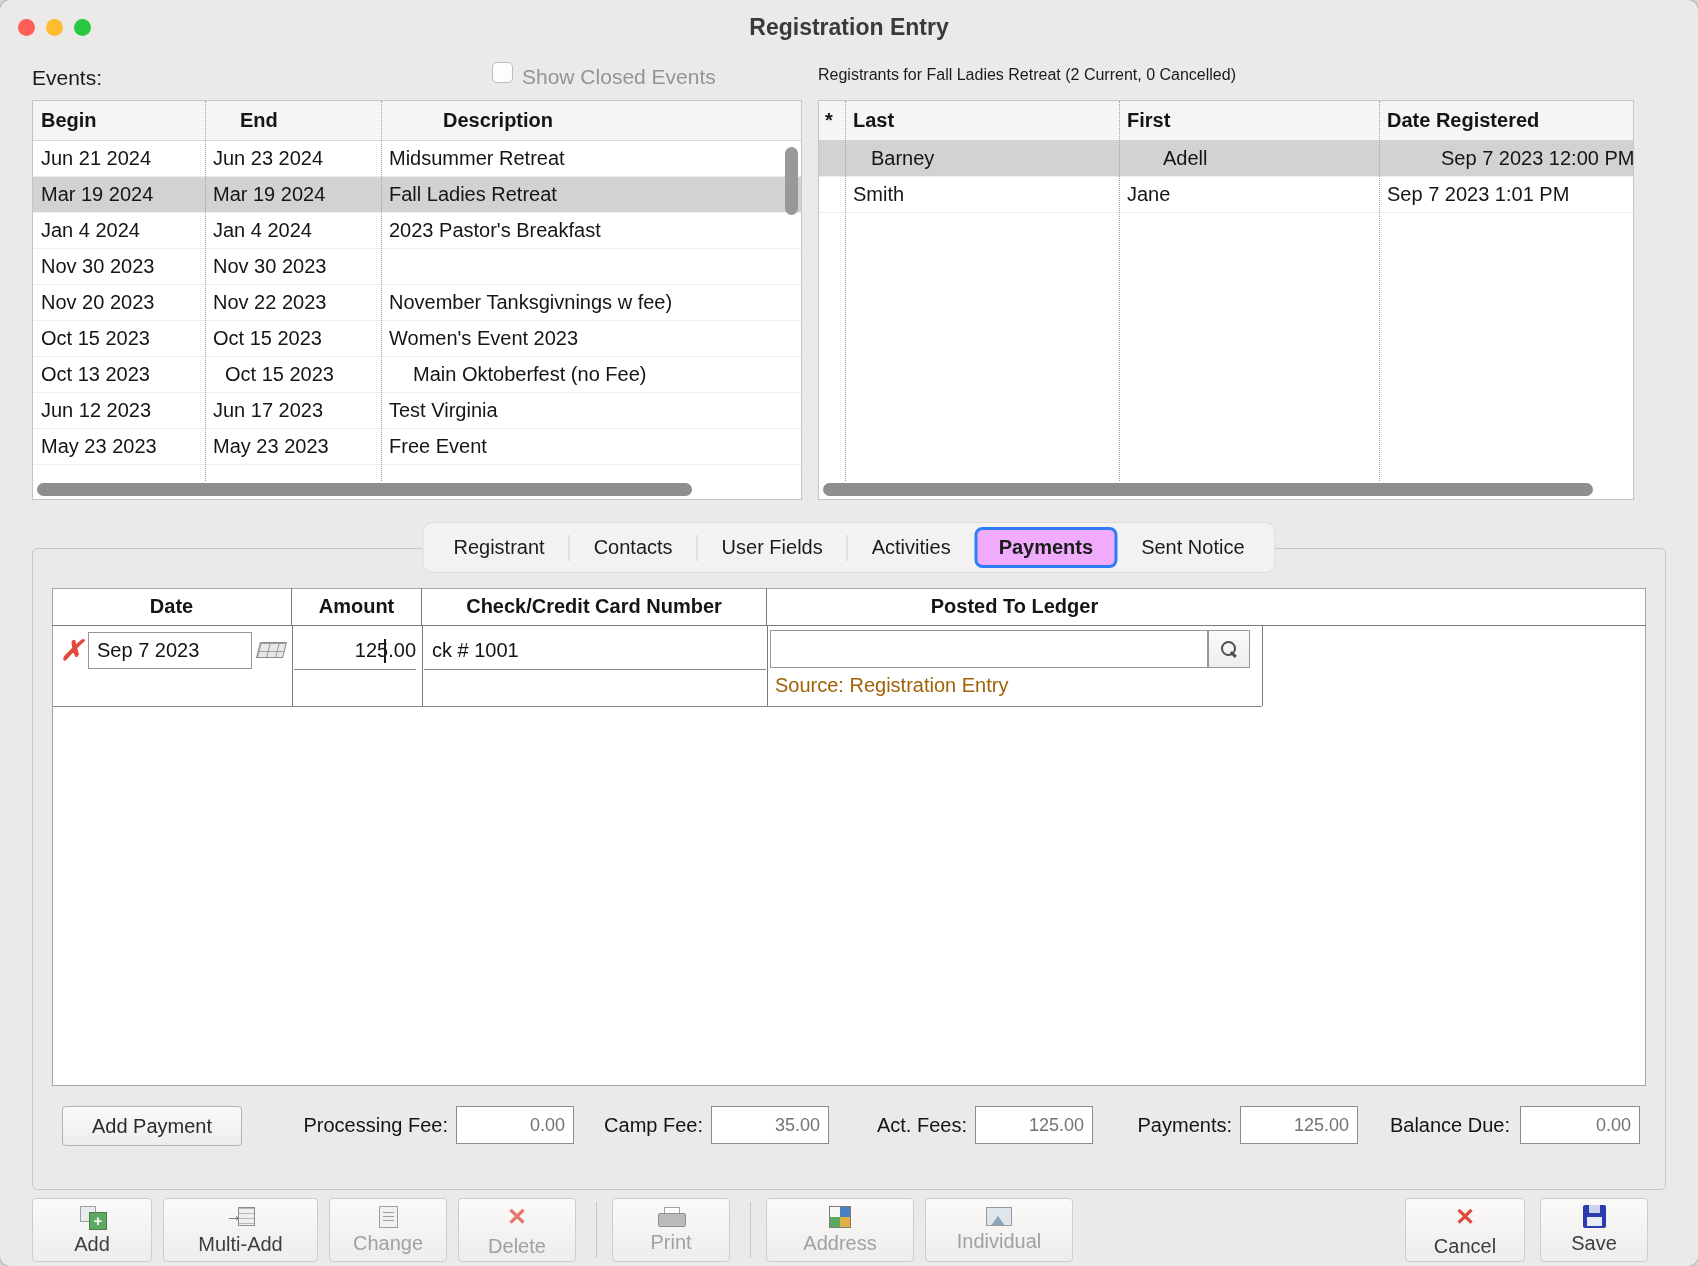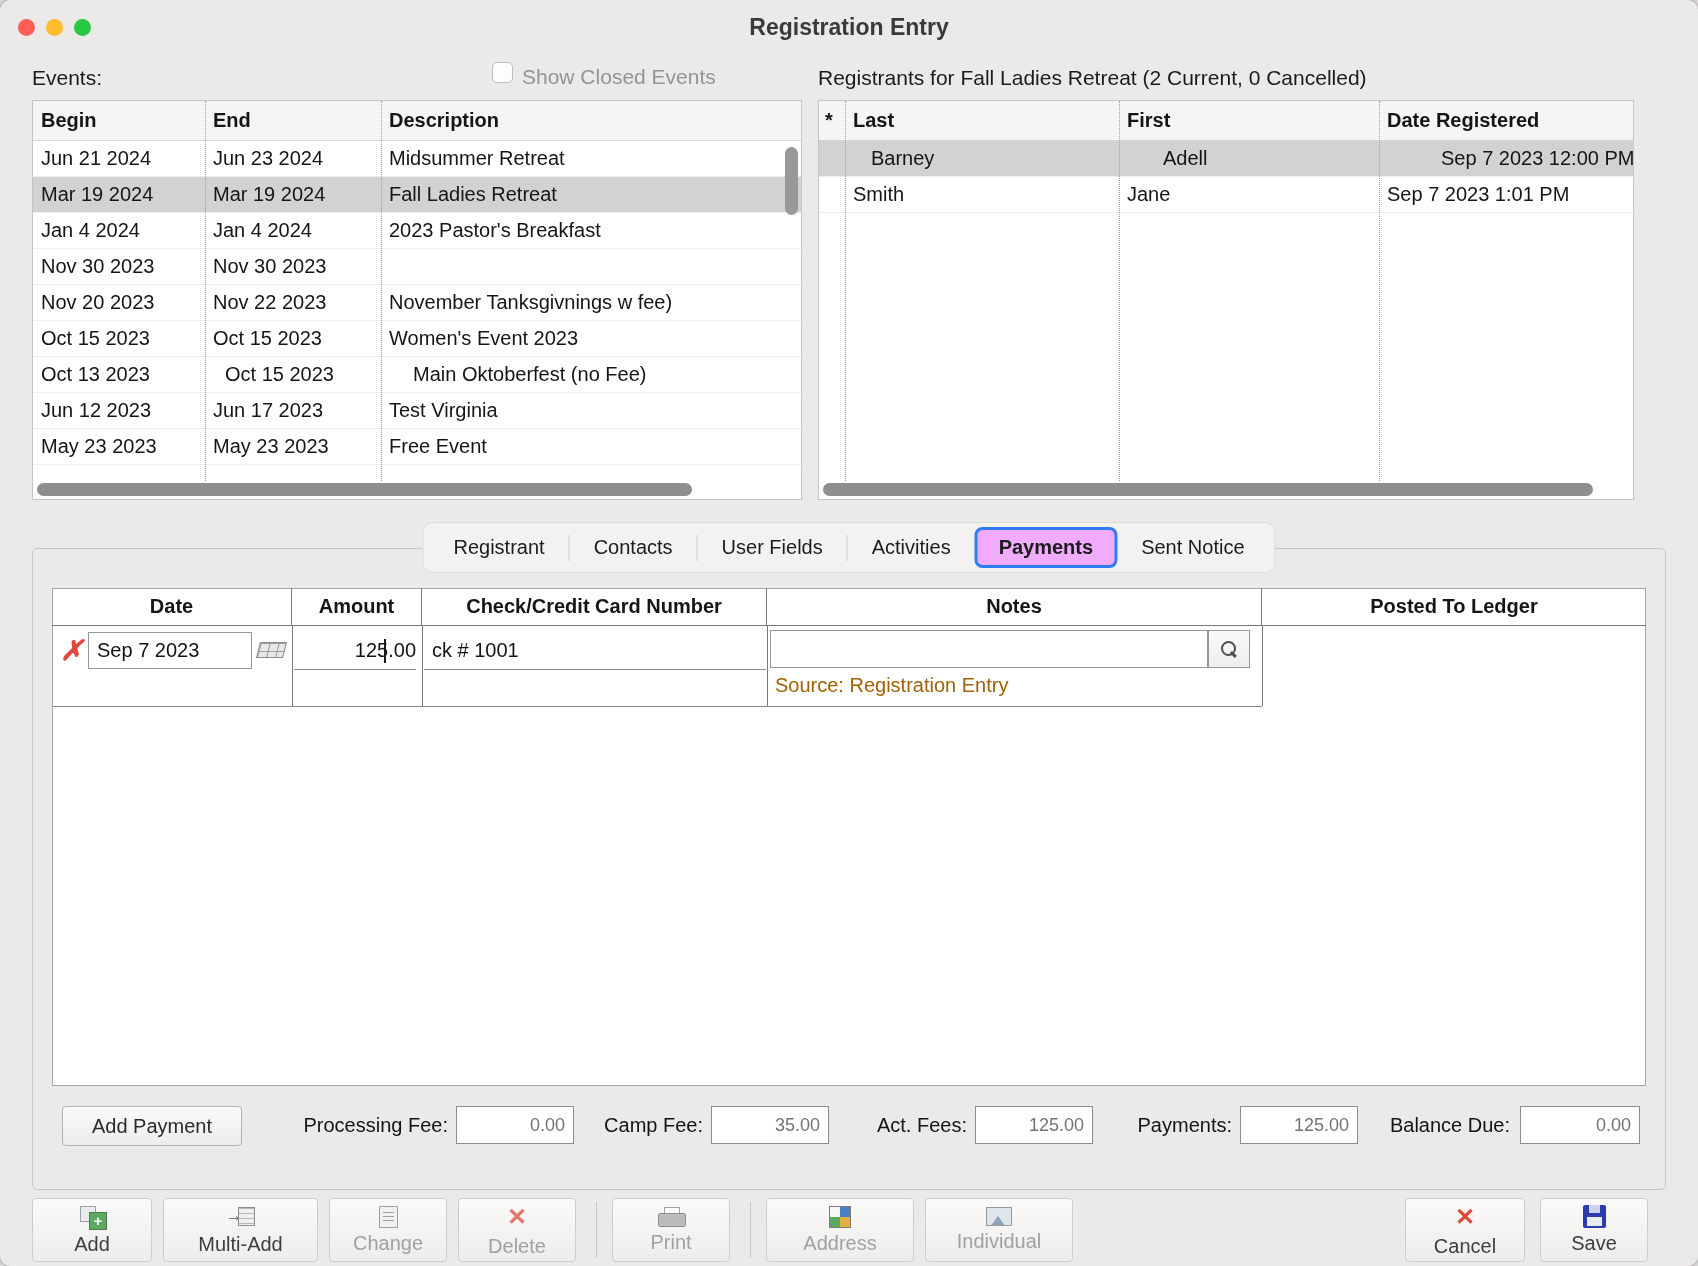--- a/index.html
+++ b/index.html
@@ -105,24 +105,24 @@
     <span class="light" style="left:18px; background:#ff5f57;"></span>
     <span class="light" style="left:46px; background:#febc2e;"></span>
     <span class="light" style="left:74px; background:#28c840;"></span>
     <div class="title">Registration Entry</div>
   </div>
 
   <div class="abs" style="left:32px; top:66px; font-size:21px; color:#1b1b1b;">Events:</div>
   <span class="checkbox" style="left:492px; top:62px;"></span>
   <div class="abs" style="left:522px; top:65px; font-size:21px; color:#959492;">Show Closed Events</div>
 
-  <div class="abs" style="left:818px; top:66px; font-size:21px; color:#1b1b1b;">Registrants for Fall Ladies Retreat (2 Current, 0 Cancelled)</div>
+  <div class="abs" style="left:818px; top:66px; font-size:16px; color:#1b1b1b;">Registrants for Fall Ladies Retreat (2 Current, 0 Cancelled)</div>
 
   <div class="tbl" style="left:32px; top:100px; width:770px; height:400px;">
-    <div class="tbl-header" style="grid-template-columns:172px 176px 1fr;">
+    <div class="tbl-header" style="grid-template-columns:172px 176px 1fr;gap:27px;">
       <div class="hcell">Begin</div>
       <div class="hcell">End</div>
       <div class="hcell">Description</div>
     </div>
     <div class="rows">
       <div class="grow" style="grid-template-columns:172px 176px 1fr;">
         <div>Jun 21 2024</div>
         <div>Jun 23 2024</div>
         <div>Midsummer Retreat</div>
       </div>
@@ -211,21 +211,20 @@
     <div class="tab">Sent Notice</div>
   </div>
 
   <div class="panel"></div>
   <div class="grid-area"></div>
 
   <div class="grid-header">
     <div class="ghcell">Date</div>
     <div class="ghcell">Amount</div>
     <div class="ghcell">Check/Credit Card Number</div>
-    <div class="ghcell">Notes</div>
     <div class="ghcell">Posted To Ledger</div>
   </div>
 
   <div class="colline" style="left:292px;"></div>
   <div class="colline" style="left:422px;"></div>
   <div class="colline" style="left:767px;"></div>
   <div class="colline" style="left:1262px;"></div>
   <div class="abs" style="left:53px; top:706px; width:1209px; border-top:1px solid #8b8a88; z-index:3;"></div>
 
   <div class="abs xmark" style="left:60px; top:634px; font-size:28px; z-index:4; font-style:italic;">✗</div>

